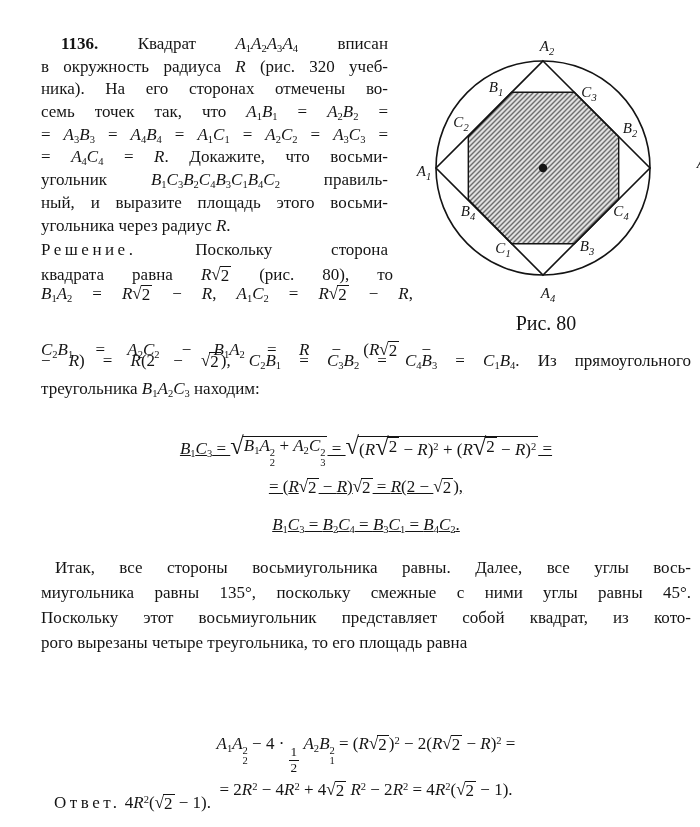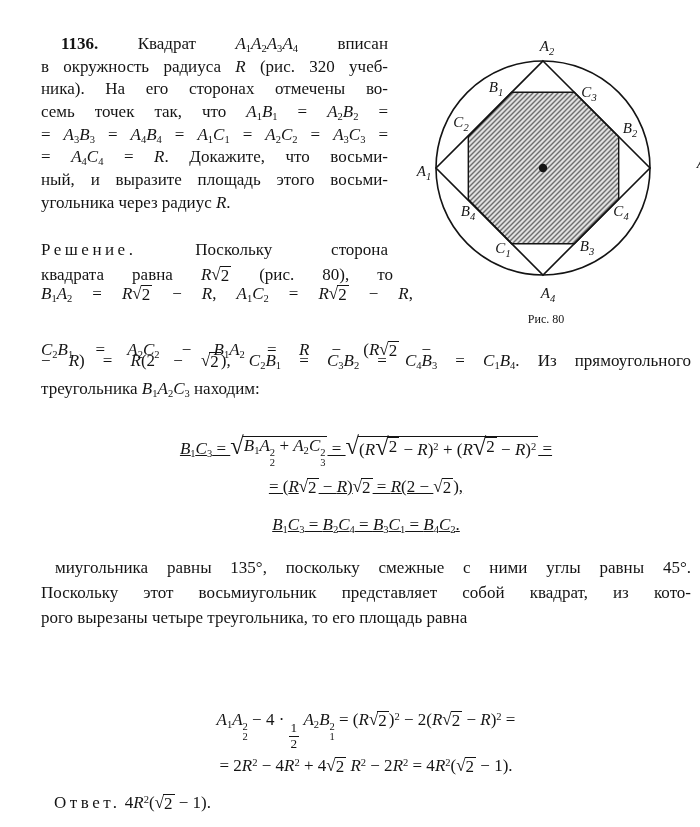--- a/index.html
+++ b/index.html
@@ -19,21 +19,21 @@
   .p2l3 { left:25px; top:282px; width:372px; }
   .p2l4 { left:25px; top:338px; width:390px; }
   .wide { position:absolute; left:25px; top:347px; width:650px; }
   .wide .line { height:28px; line-height:28px; }
   .body3 { position:absolute; left:25px; top:555px; width:650px; }
   .body3 .line { height:25px; line-height:25px; }
   .body3 .line:first-child { text-indent:14px; }
   .eq { position:absolute; left:25px; width:650px; }
   .eq1 { top:430px;text-decoration:underline; }
   .eq1 .line { height:38px; line-height:38px; }
-  .eq2 { top:697px; }
+  .eq2 { top:721px; }
   .eq2 .line { height:46px; line-height:46px; }
   .eq .line, .eq .line.last { text-align:center; text-align-last:center; }
   .answer { position:absolute; left:38px; top:793px; }
 
   b { font-weight:bold; }
   i.mi { font-style:italic; }
   .spaced { letter-spacing:3.5px; }
   sub { font-size:0.62em; vertical-align:-0.3em; line-height:0; }
   sup { font-size:0.62em; vertical-align:0.5em; line-height:0; }
   .ss { display:inline-flex; flex-direction:column; align-items:center;
@@ -44,36 +44,37 @@
   .sqrt .vin { border-top:1.5px solid currentColor; padding:0 2px 0 1px;
                margin-left:-1px; line-height:1.05; }
   .sqrt.big .rad { font-size:1.45em; line-height:0.78; }
   .frac { display:inline-flex; flex-direction:column; align-items:center;
           vertical-align:-0.55em; font-size:0.78em; line-height:1.1; }
   .frac .num { border-bottom:1.2px solid currentColor; padding:0 2px; }
 
   .figure { position:absolute; left:400px; top:20px; width:300px; height:335px; }
   .figure svg { display:block; }
   .fig-caption { position:absolute; left:0; top:292px; width:260px;
-                 text-align:center; font-size:12px; }
+                 text-align:center; font-size:20px; }
   svg text { font-family:"Liberation Serif","DejaVu Serif",serif;
              font-style:italic; font-size:15px; fill:#141414; }
 </style>
 </head>
 <body>
 
 <div class="page">
 
   <div class="para jpara p1">
       <div class="line"><b>1136.</b> Квадрат <i class="mi">A</i><sub>1</sub><i class="mi">A</i><sub>2</sub><i class="mi">A</i><sub>3</sub><i class="mi">A</i><sub>4</sub> вписан</div>
       <div class="line">в окружность радиуса <i class="mi">R</i> (рис. 320 учеб-</div>
       <div class="line">ника). На его сторонах отмечены во-</div>
       <div class="line">семь точек так, что <i class="mi">A</i><sub>1</sub><i class="mi">B</i><sub>1</sub> = <i class="mi">A</i><sub>2</sub><i class="mi">B</i><sub>2</sub> =</div>
       <div class="line">= <i class="mi">A</i><sub>3</sub><i class="mi">B</i><sub>3</sub> = <i class="mi">A</i><sub>4</sub><i class="mi">B</i><sub>4</sub> = <i class="mi">A</i><sub>1</sub><i class="mi">C</i><sub>1</sub> = <i class="mi">A</i><sub>2</sub><i class="mi">C</i><sub>2</sub> = <i class="mi">A</i><sub>3</sub><i class="mi">C</i><sub>3</sub> =</div>
       <div class="line">= <i class="mi">A</i><sub>4</sub><i class="mi">C</i><sub>4</sub> = <i class="mi">R</i>. Докажите, что восьми-</div>
+      <div class="line">угольник <i class="mi">B</i><sub>1</sub><i class="mi">C</i><sub>3</sub><i class="mi">B</i><sub>2</sub><i class="mi">C</i><sub>4</sub><i class="mi">B</i><sub>3</sub><i class="mi">C</i><sub>1</sub><i class="mi">B</i><sub>4</sub><i class="mi">C</i><sub>2</sub> правиль-</div>
       <div class="line">ный, и выразите площадь этого восьми-</div>
       <div class="line last">угольника через радиус <i class="mi">R</i>.</div>
     </div>
 
   <div class="figure">
     <svg width="300" height="292" viewBox="0 0 300 292">
       <defs>
         <pattern id="hatch" width="5" height="5" patternUnits="userSpaceOnUse">
           <rect width="5" height="5" fill="#e0e0e0"></rect>
           <line x1="0" y1="5" x2="5" y2="0" stroke="#6f6f6f" stroke-width="1.4"></line>
@@ -157,20 +158,21 @@
           <span class="rad">√</span>
           <span class="vin">2</span>
         </span> = <i class="mi">R</i>(2 − <span class="sqrt">
           <span class="rad">√</span>
           <span class="vin">2</span>
         </span>),</div>
       <div class="line last"><i class="mi">B</i><sub>1</sub><i class="mi">C</i><sub>3</sub> = <i class="mi">B</i><sub>2</sub><i class="mi">C</i><sub>4</sub> = <i class="mi">B</i><sub>3</sub><i class="mi">C</i><sub>1</sub> = <i class="mi">B</i><sub>4</sub><i class="mi">C</i><sub>2</sub>.</div>
     </div>
 
   <div class="para jpara body3">
+      <div class="line">Итак, все стороны восьмиугольника равны. Далее, все углы вось-</div>
       <div class="line">миугольника равны 135°, поскольку смежные с ними углы равны 45°.</div>
       <div class="line">Поскольку этот восьмиугольник представляет собой квадрат, из кото-</div>
       <div class="line last">рого вырезаны четыре треугольника, то его площадь равна</div>
     </div>
 
   <div class="para eq eq2">
       <div class="line"><i class="mi">A</i><sub>1</sub><i class="mi">A</i><span class="ss">
           <span>2</span>
           <span>2</span>
         </span> − 4 · <span class="frac">

